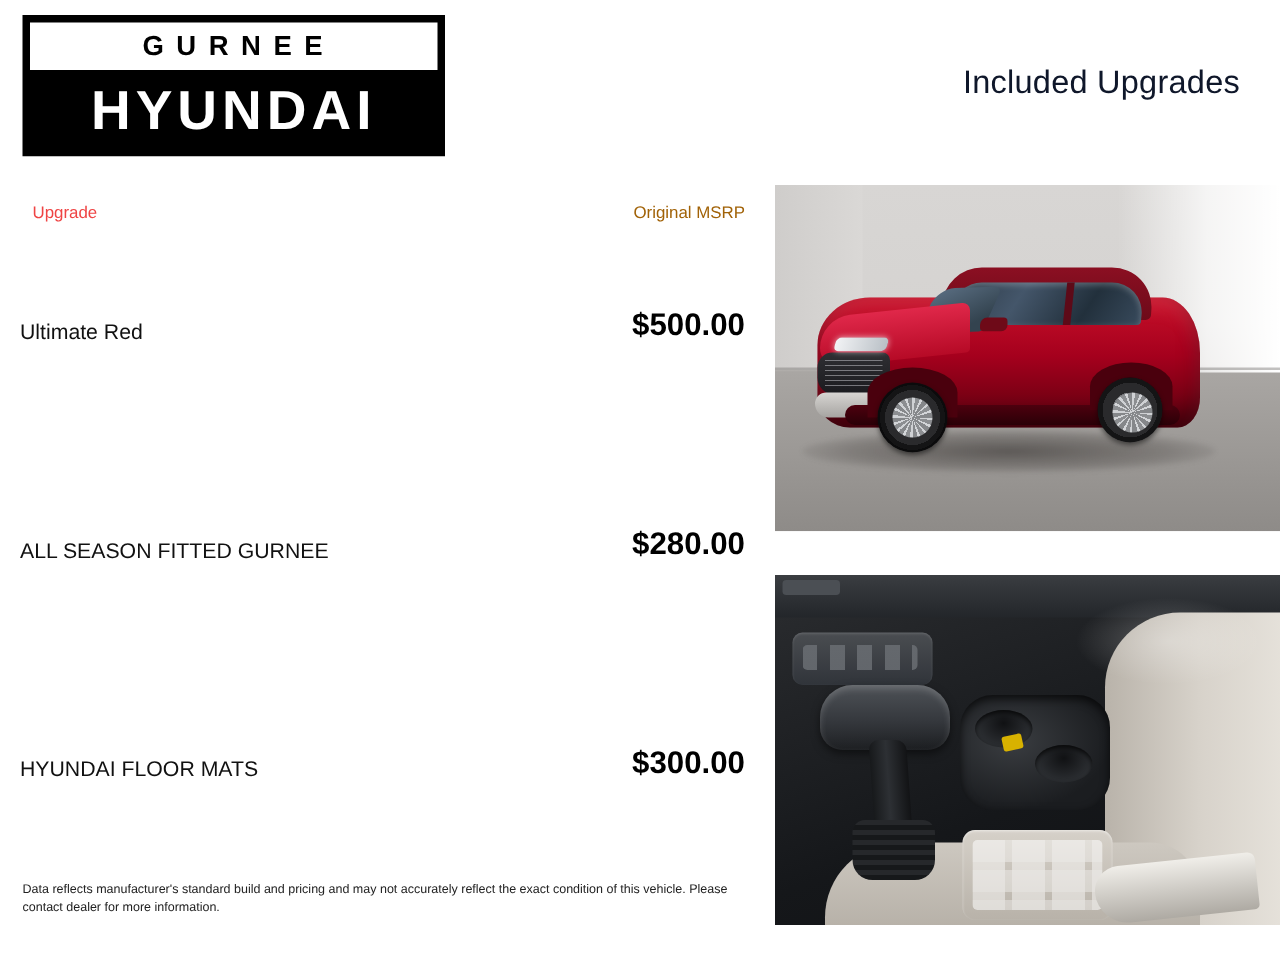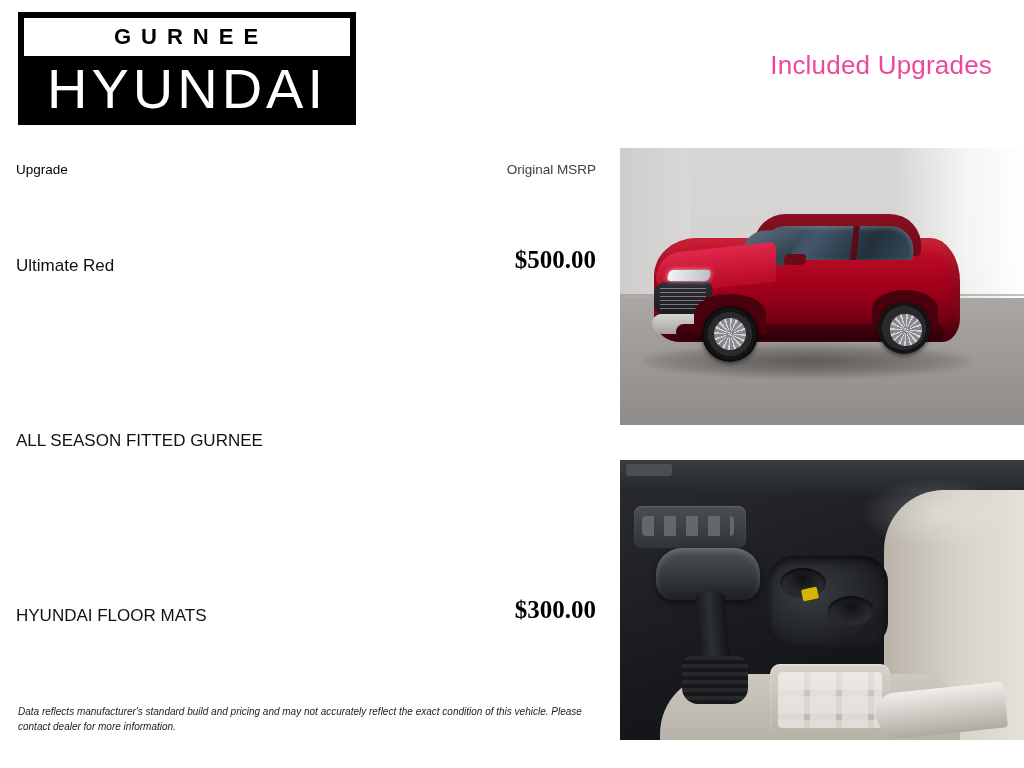--- a/index.html
+++ b/index.html
@@ -48,65 +48,65 @@
   }
   .logo-bottom {
     width: 100%;
     height: 56px;
     display: flex;
     align-items: center;
     justify-content: center;
   }
   .logo-bottom-text {
     font-family: "Liberation Sans", sans-serif;
-    font-size: 56px;
-    font-weight: normal;
+    font-size: 44px;
+    font-weight: bold;
     letter-spacing: 4px;
     color: #ffffff;
     line-height: 1;
   }
 
   
   .title {
     position: absolute;
     right: 32px;
     top: 50px;
     font-size: 26px;
-    color: #ec4899;
+    color: #0f172a;
     font-weight: normal;
     letter-spacing: 0.2px;
   }
 
   
   .table-area {
     position: absolute;
     left: 0;
     top: 148px;
     width: 612px;
     height: 600px;
   }
   .col-headers {
     position: relative;
     height: 40px;
   }
   .hdr-upgrade {
     position: absolute;
-    left: 16px;
+    left: 26px;
     top: 14px;
     font-size: 13.5px;
-    color: #000000;
+    color: #ef4444;
   }
   .hdr-msrp {
     position: absolute;
     left: 0;
     width: 596px;
     text-align: right;
     top: 14px;
     font-size: 13.5px;
-    color: #404040;
+    color: #a16207;
   }
 
   .rows {
     position: relative;
   }
   .row {
     position: relative;
     height: 175px;
   }
   .row-name {
@@ -118,30 +118,28 @@
   }
   .row-price {
     position: absolute;
     left: 0;
     width: 596px;
     text-align: right;
     top: 58px;
     font-size: 25px;
     font-weight: bold;
     color: #000000;
-    font-family: Liberation Serif, serif;
   }
 
   .disclaimer {
     position: absolute;
     left: 18px;
     top: 705px;
     width: 580px;
     font-size: 10px;
-    font-style: italic;
     color: #222222;
     line-height: 1.45;
   }
 
   
   .images {
     position: absolute;
     left: 620px;
     top: 148px;
     width: 404px;
@@ -467,20 +465,21 @@
       <div class="hdr-msrp">Original MSRP</div>
     </div>
 
     <div class="rows">
       <div class="row">
         <div class="row-name">Ultimate Red</div>
         <div class="row-price">$500.00</div>
       </div>
       <div class="row">
         <div class="row-name">ALL SEASON FITTED GURNEE</div>
+        <div class="row-price">$280.00</div>
       </div>
       <div class="row">
         <div class="row-name">HYUNDAI FLOOR MATS</div>
         <div class="row-price">$300.00</div>
       </div>
     </div>
   </div>
 
   <div class="disclaimer">Data reflects manufacturer's standard build and pricing and may not accurately reflect the exact condition of this vehicle. Please contact dealer for more information.</div>
 

